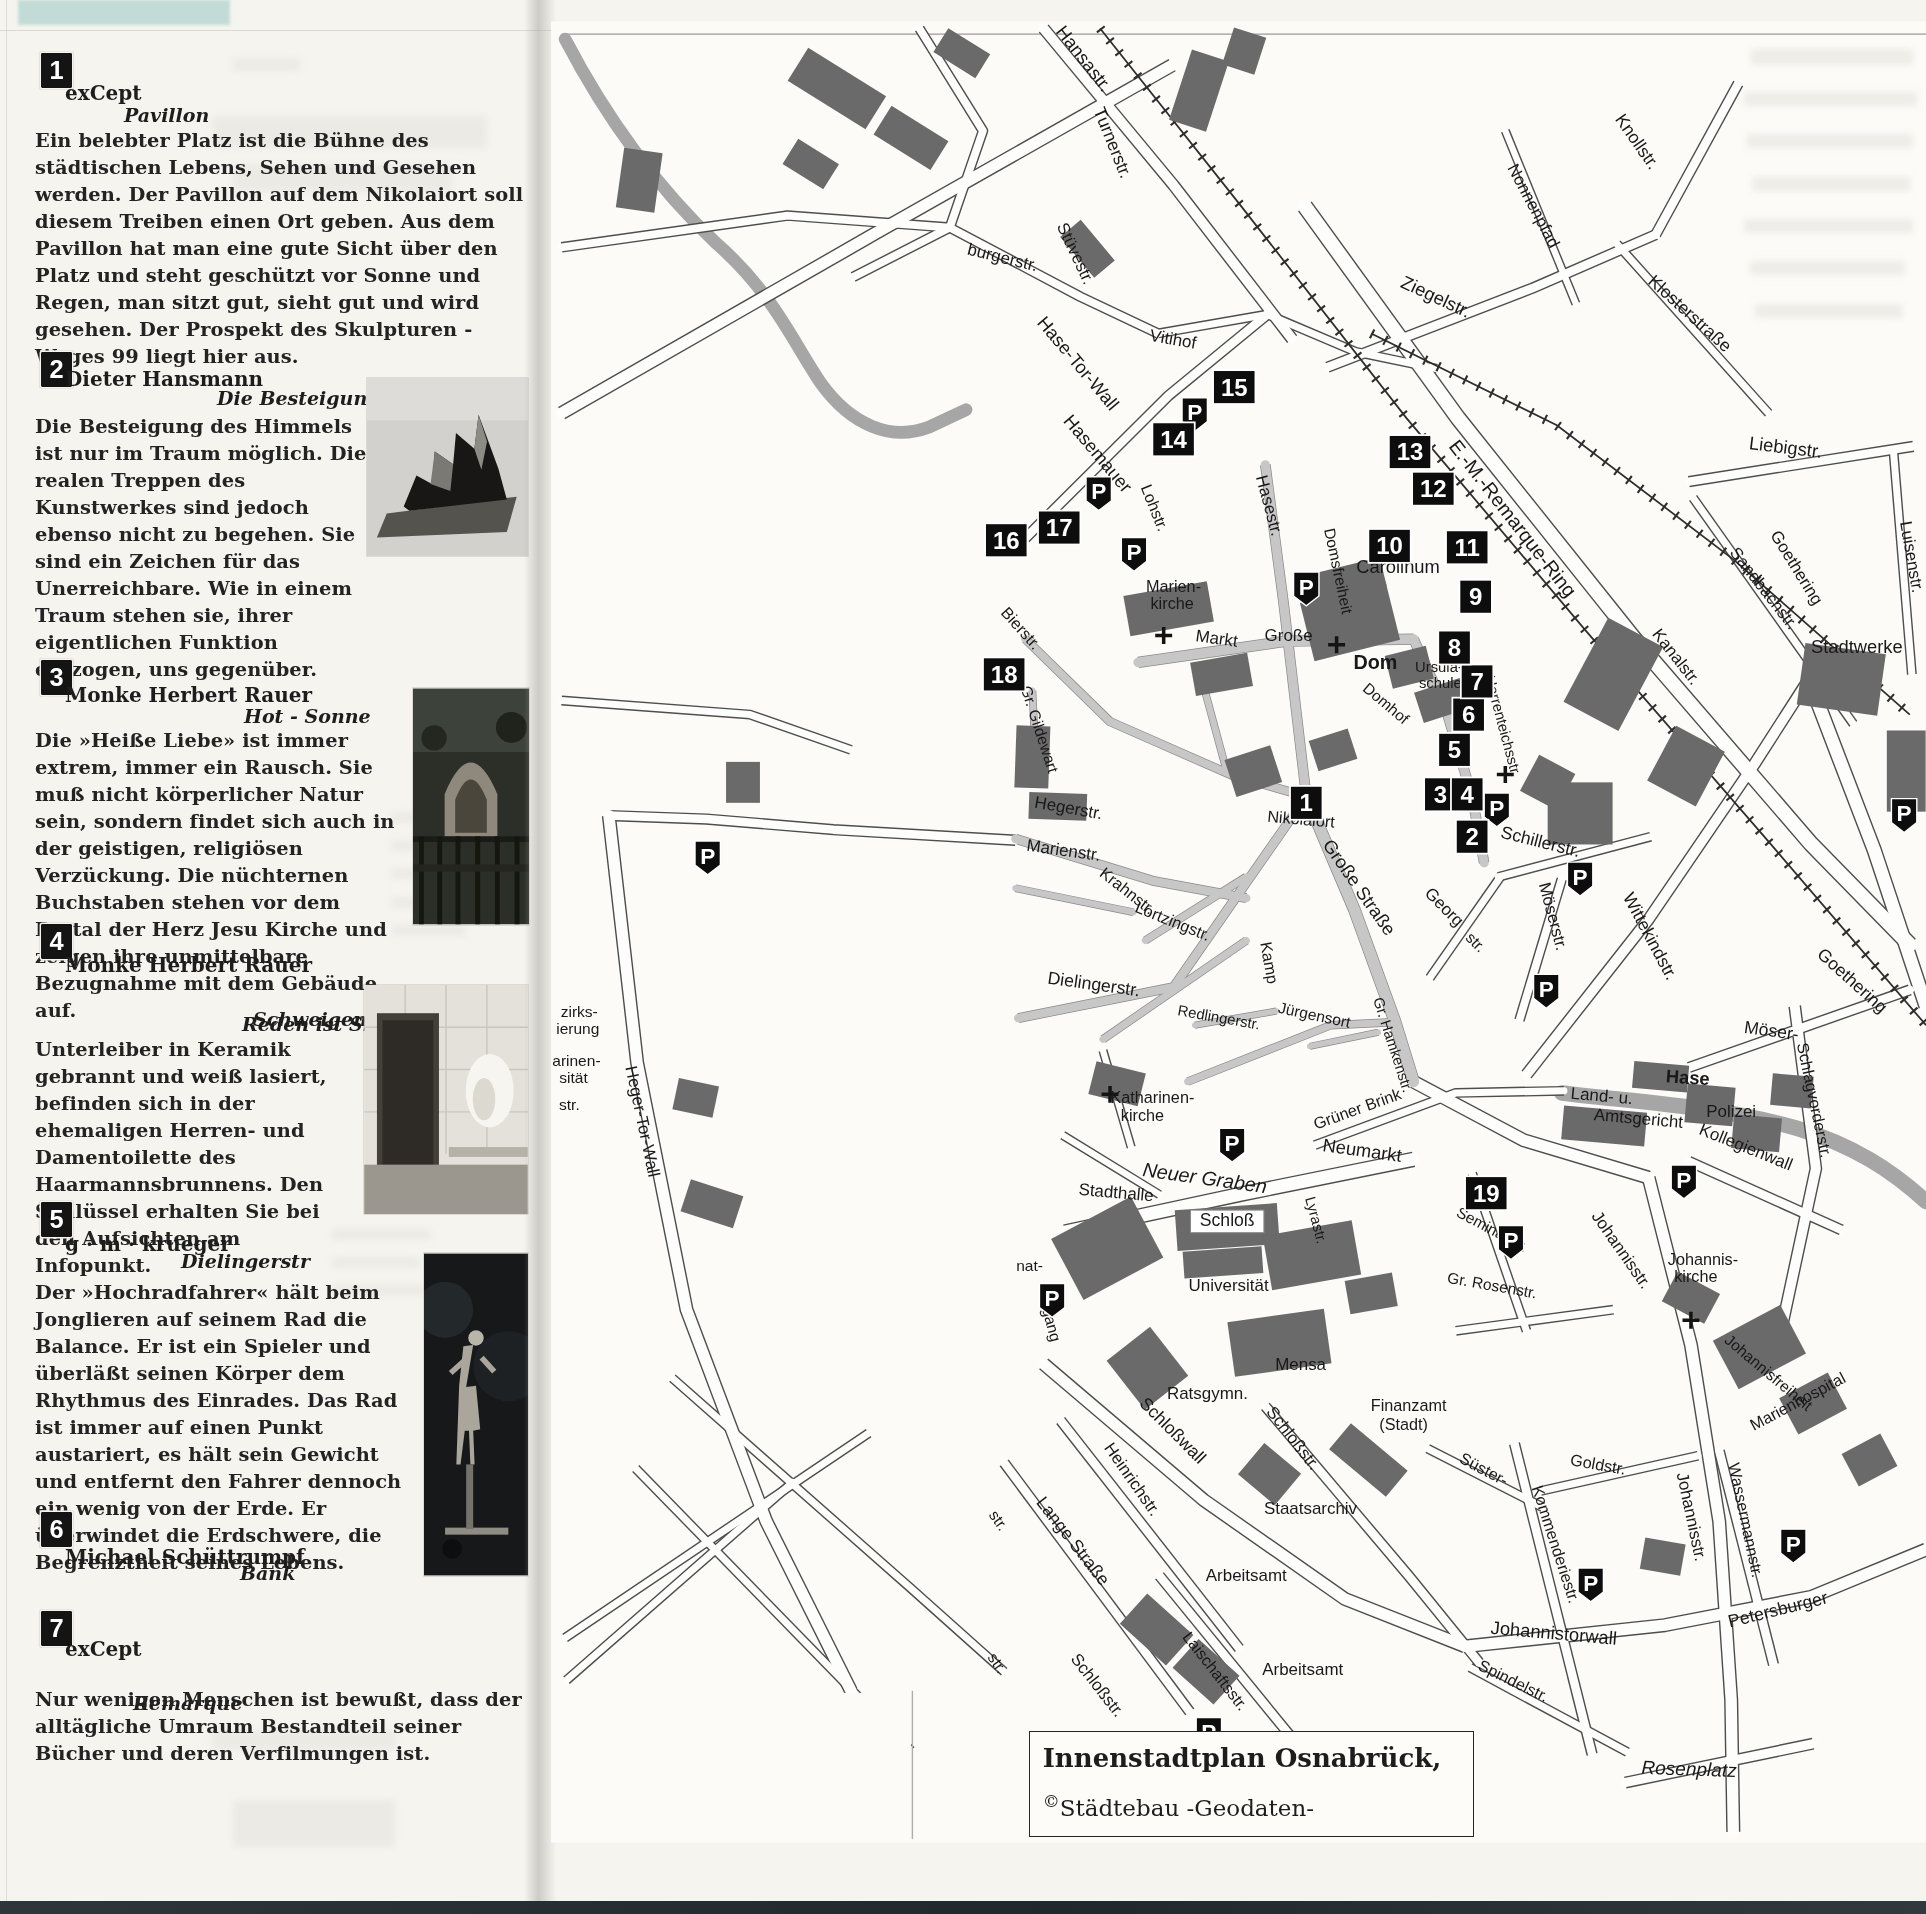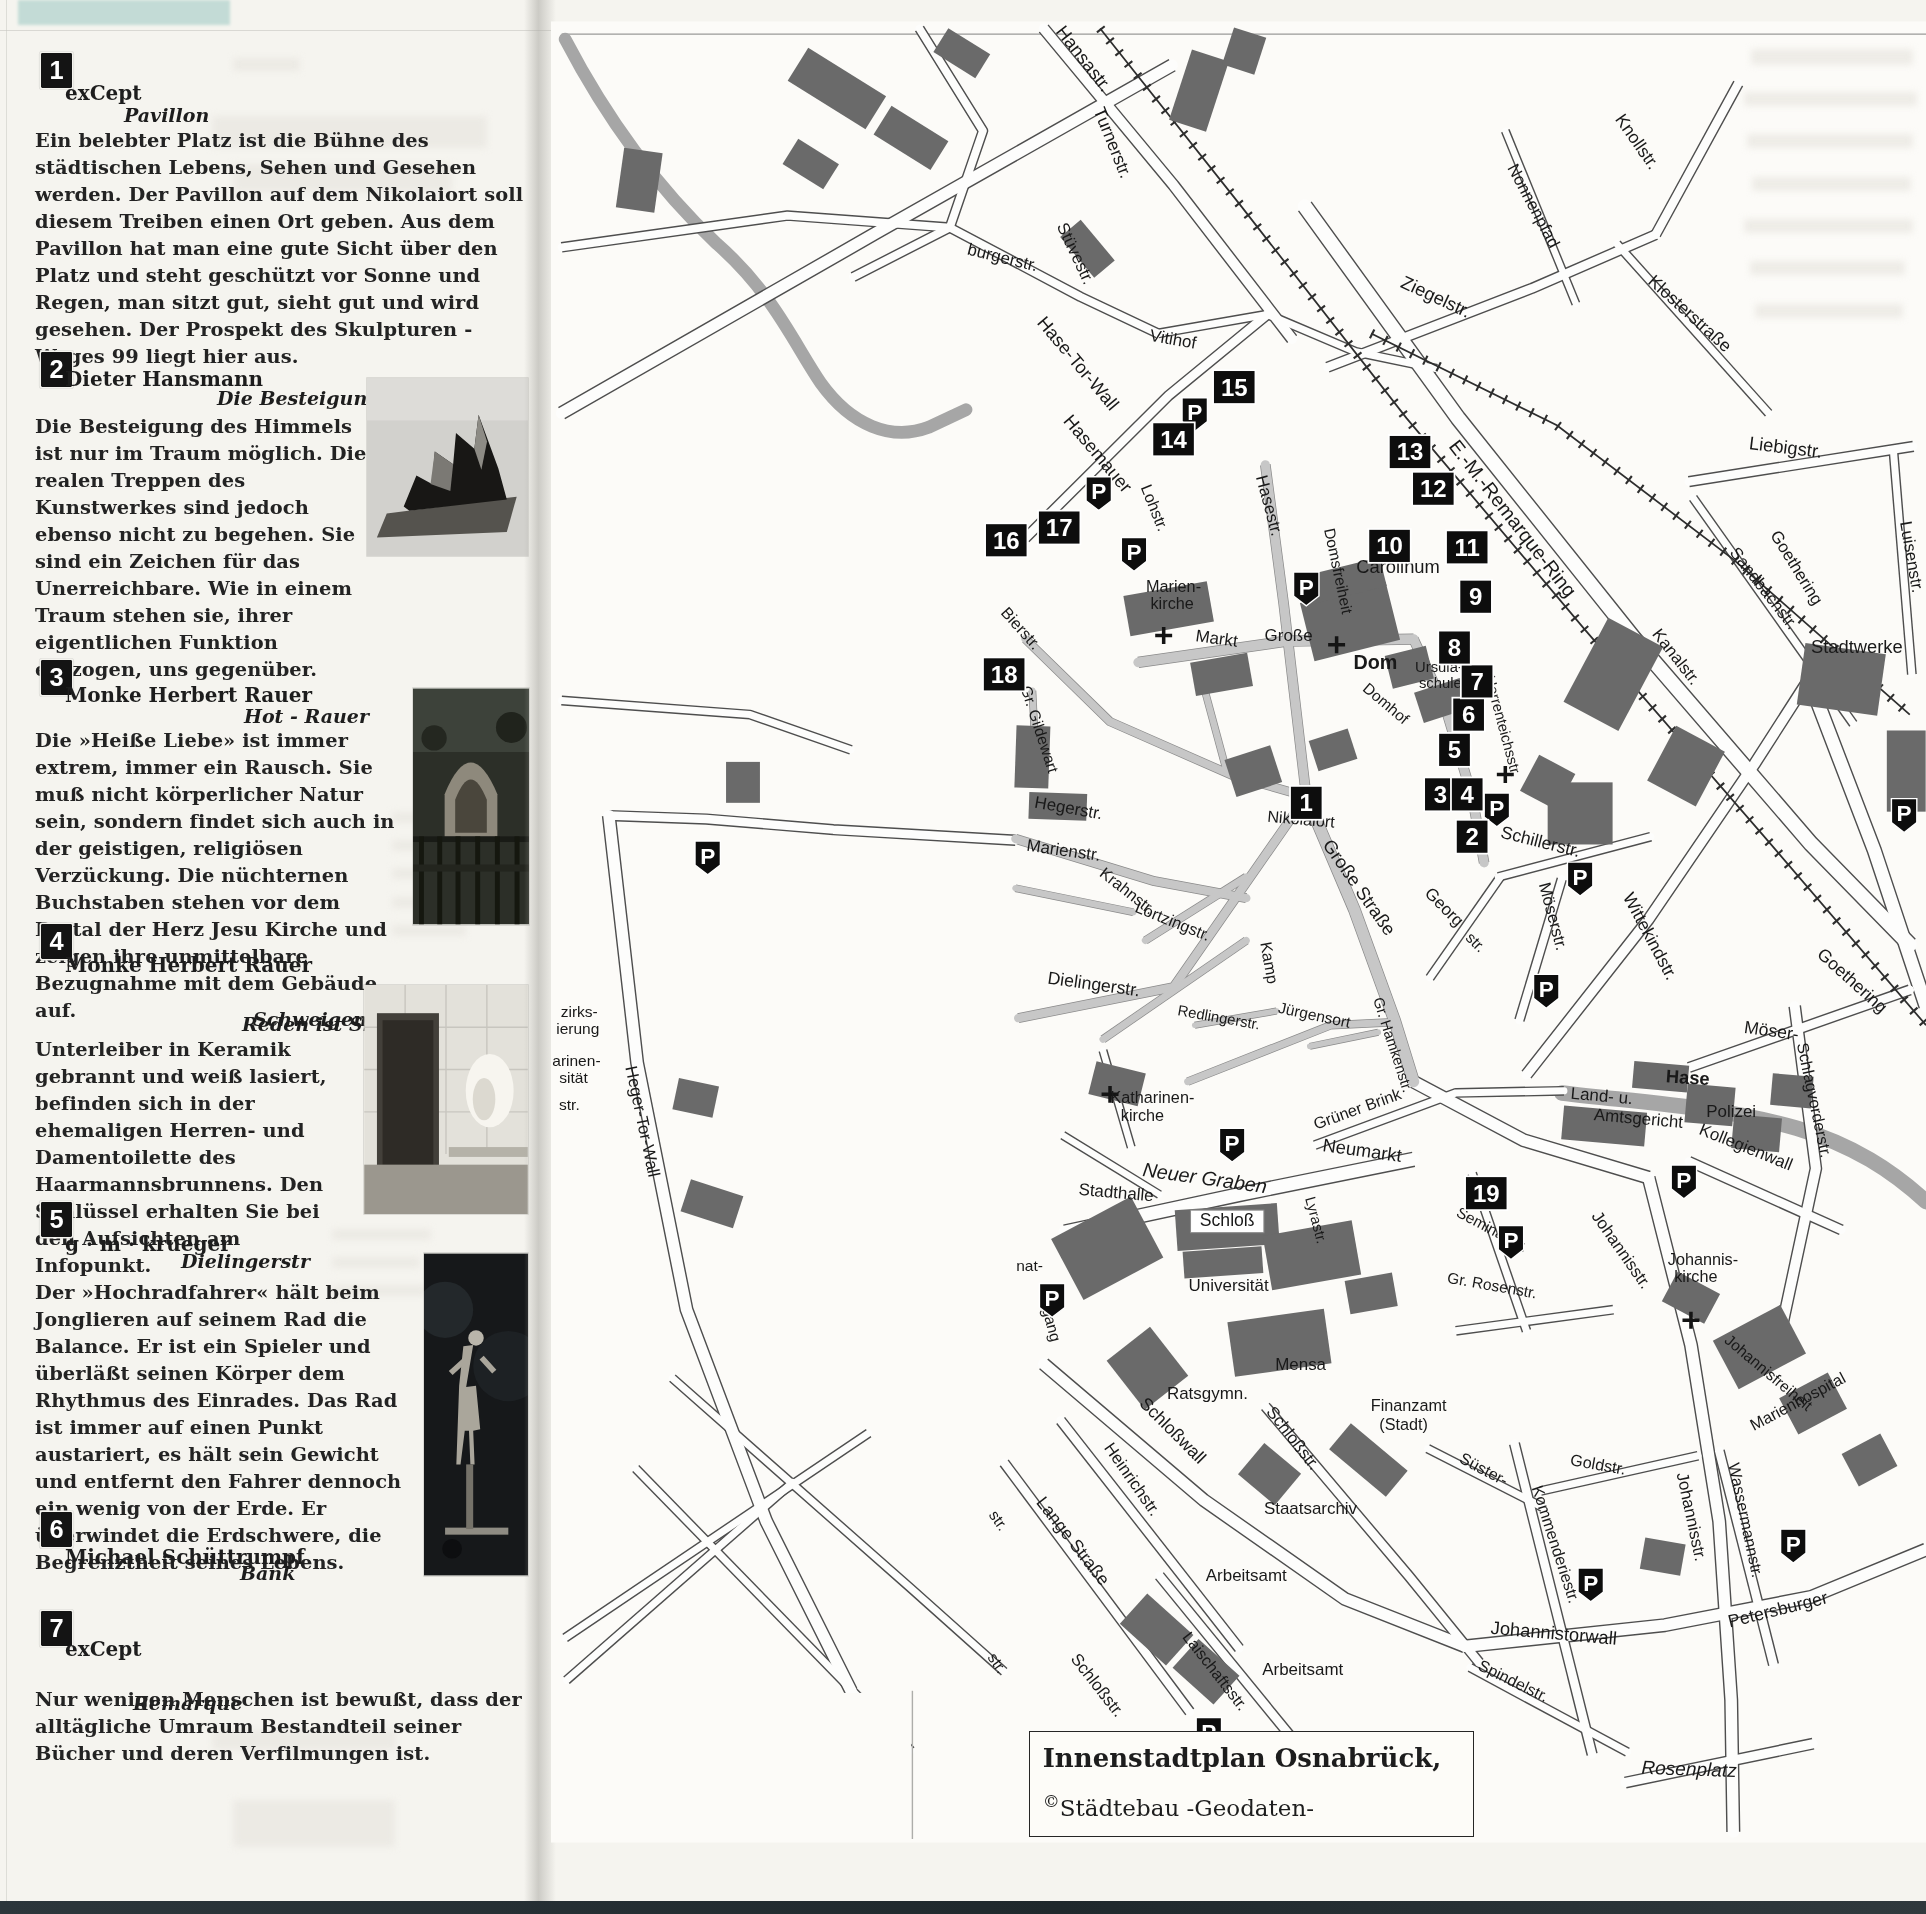--- a/index.html
+++ b/index.html
@@ -72,21 +72,21 @@
       <polygon points="28,192 212,168 198,218 14,226" fill="#55534e"></polygon>
       <path d="M52 182 L70 138 L92 150 L96 104 L122 122 L126 78 L152 100 L158 52 L186 128 L198 172 L60 188 Z" fill="#181715"></path>
       <path d="M96 104 L122 122 L118 160 L90 150 Z" fill="#7b7974"></path>
       <path d="M152 100 L158 52 L170 90 L162 130 Z" fill="#8d8b85"></path>
     </svg>
   </div>
 
   <div>
     <div class="num-badge" style="top:660px;">3</div>
     <span class="artist" style="left:65px;top:683px;">Monke Herbert Rauer</span>
-    <span class="w-title" style="left:244px;top:705px;">Hot - Rauer</span>
+    <span class="w-title" style="left:244px;top:705px;">Hot - Sonne</span>
     <p class="para" style="top:727px;width:378px;margin:0;">Die »Heiße Liebe» ist immer extrem, immer ein Rausch. Sie muß nicht körperlicher Natur sein, sondern findet sich auch in der geistigen, religiösen Verzückung. Die nüchternen Buchstaben stehen vor dem Portal der Herz Jesu Kirche und zeigen ihre unmittelbare Bezugnahme mit dem Gebäude auf.</p>
   </div>
   <div class="photo" style="left:413px;top:688px;width:116px;height:237px;">
     <svg width="116" height="237" viewBox="0 0 165 335">
       <rect width="165" height="335" fill="#2c2f28"></rect>
       <rect width="165" height="90" fill="#3d423a"></rect>
       <path d="M45 150 Q82 60 120 150 L120 210 L45 210 Z" fill="#8e897c"></path>
       <path d="M60 158 Q82 100 105 158 L105 205 L60 205 Z" fill="#4a463c"></path>
       <rect x="0" y="210" width="165" height="8" fill="#191b16"></rect>
       <g stroke="#15170f" stroke-width="7">

